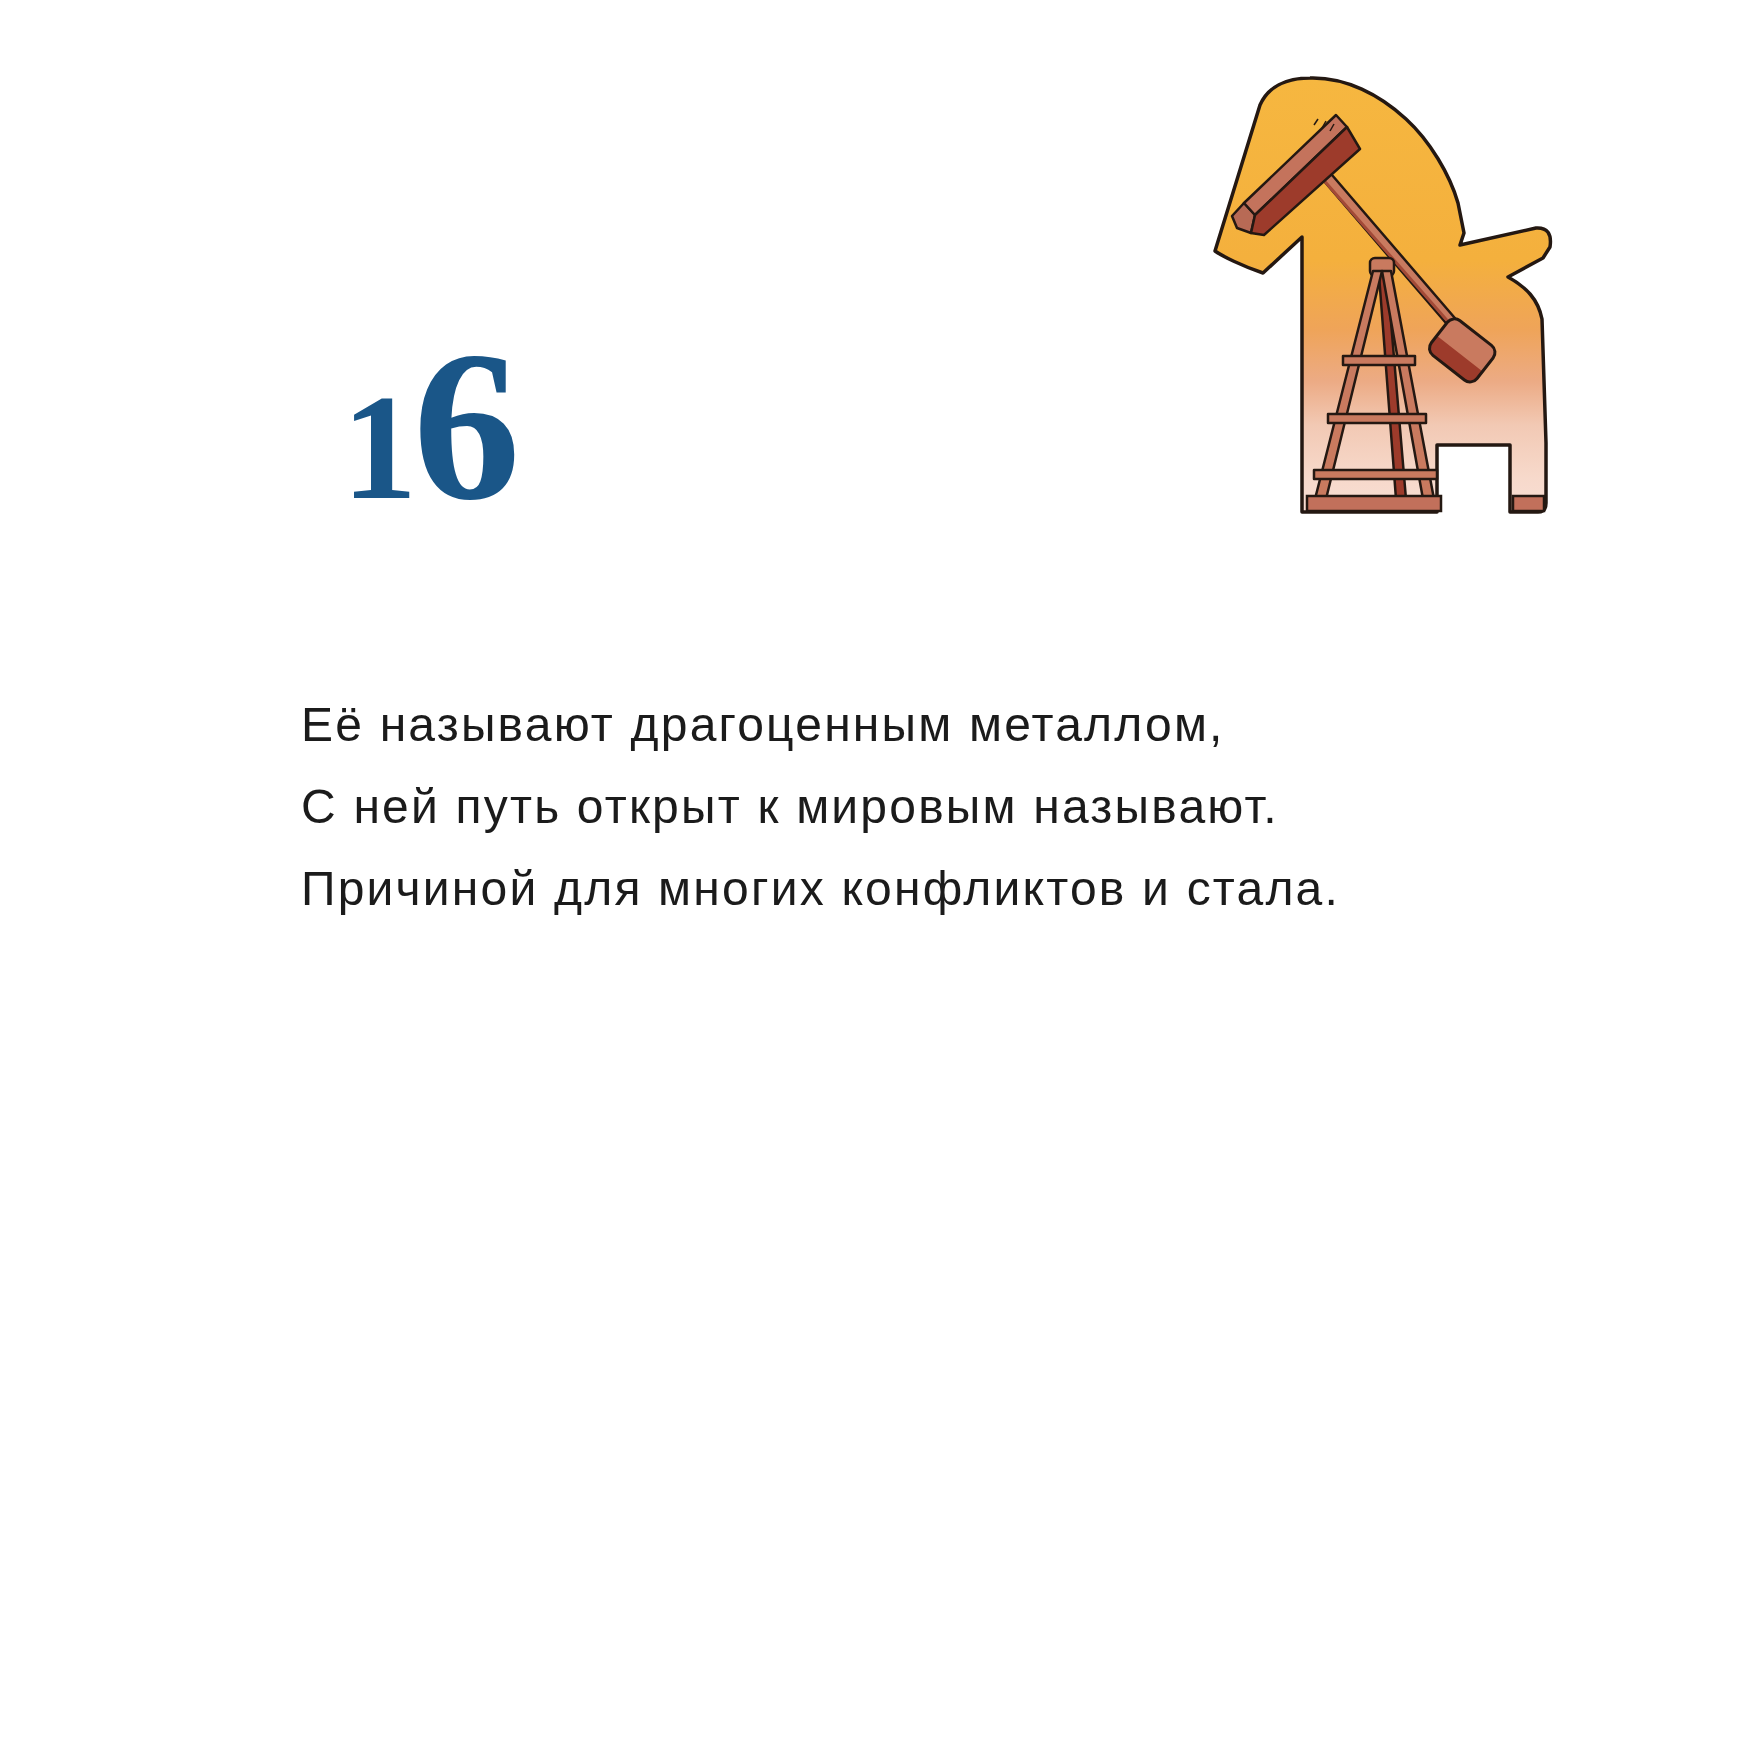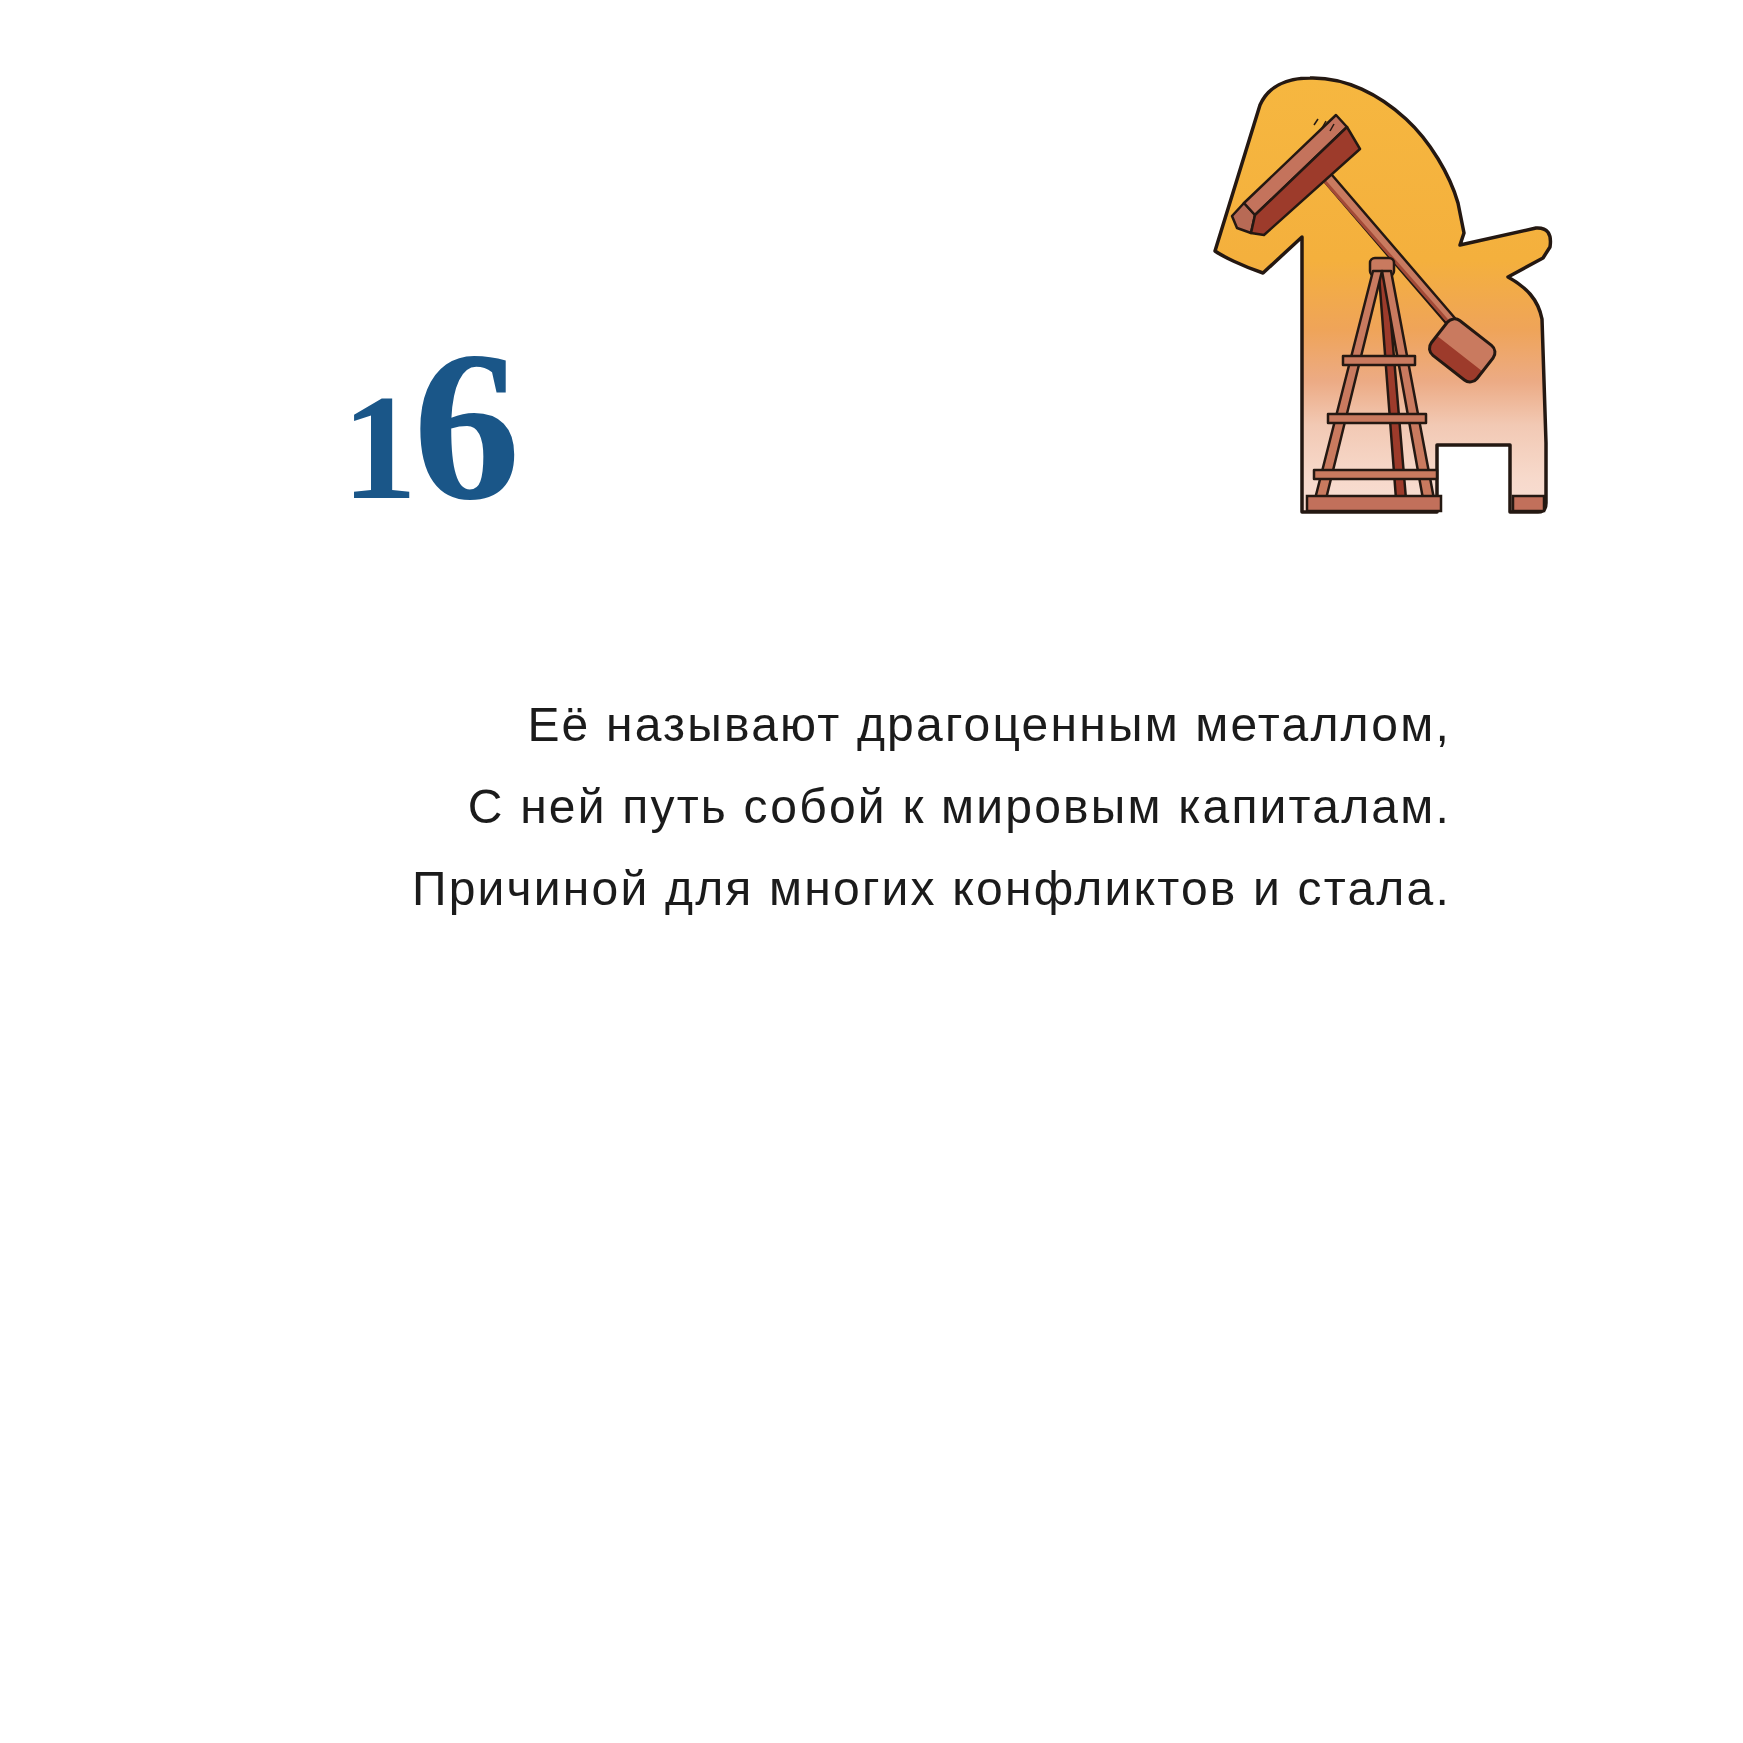--- a/index.html
+++ b/index.html
@@ -32,21 +32,21 @@
     position:absolute;
     left:301px;
     top:684px;
     width:1150px;
     color:#1b1b1b;
     font-size:48px;
     line-height:82px;
     letter-spacing:2.2px;
     font-weight:400;
   }
-  .riddle .line{white-space:nowrap;text-align:right;}
+  .riddle .line{white-space:nowrap;}
 
   
   .illustration{
     position:absolute;
     left:1210px;
     top:75px;
     width:345px;
     height:440px;
   }
 </style>
@@ -126,17 +126,17 @@
 
     <g transform="translate(253,276) rotate(38)">
       <rect x="-30" y="-22" width="58" height="44" rx="9" fill="#c97a5f"></rect>
       <path d="M -30,4 L 28,4 L 28,12 Q 28,22 18,22 L -20,22 Q -30,22 -30,12 Z" fill="#9d3b2b"></path>
       <rect x="-30" y="-22" width="58" height="44" rx="9" fill="none" stroke="#241812" stroke-width="3"></rect>
     </g>
   </svg>
 
   <div class="riddle">
     <div class="line">Её называют драгоценным металлом,</div>
-    <div class="line">С ней путь собой к мировым капиталам.</div>
+    <div class="line">С ней путь открыт к мировым называют.</div>
     <div class="line">Причиной для многих конфликтов и стала.</div>
   </div>
 
 </div>
 
 </body></html>

